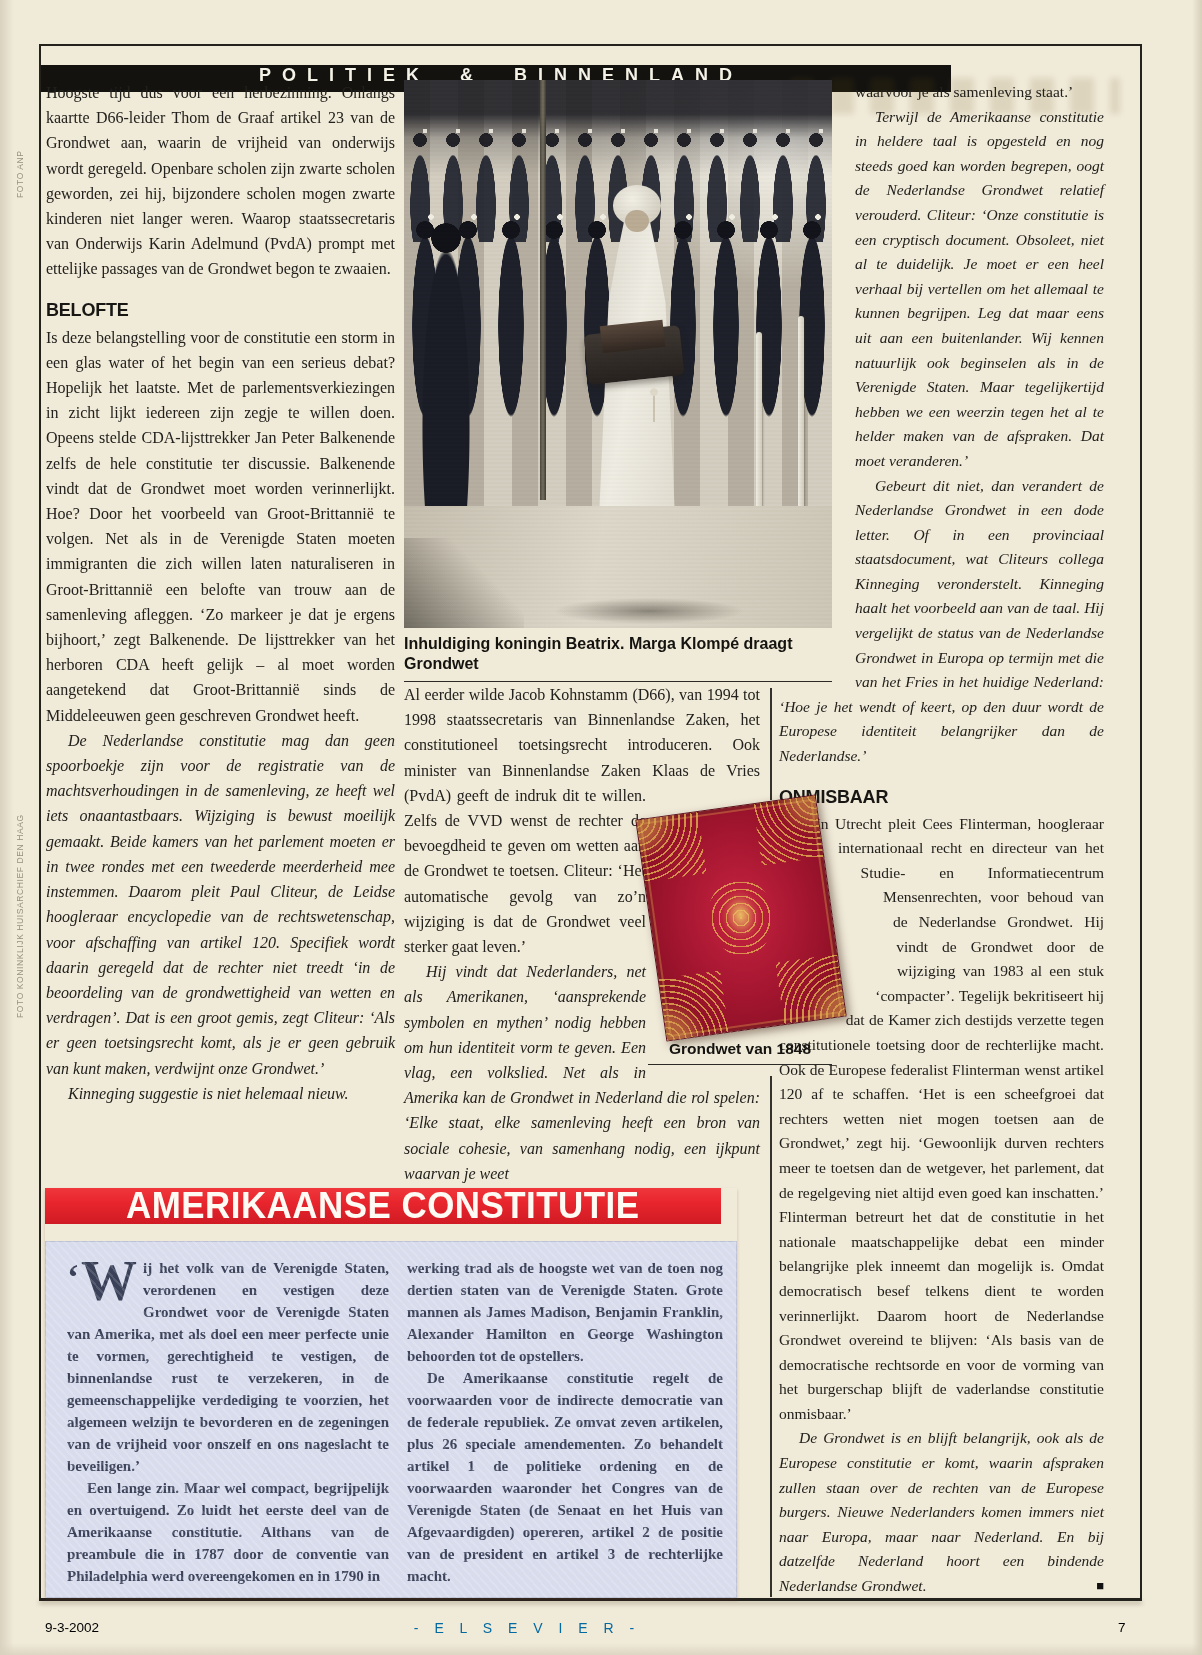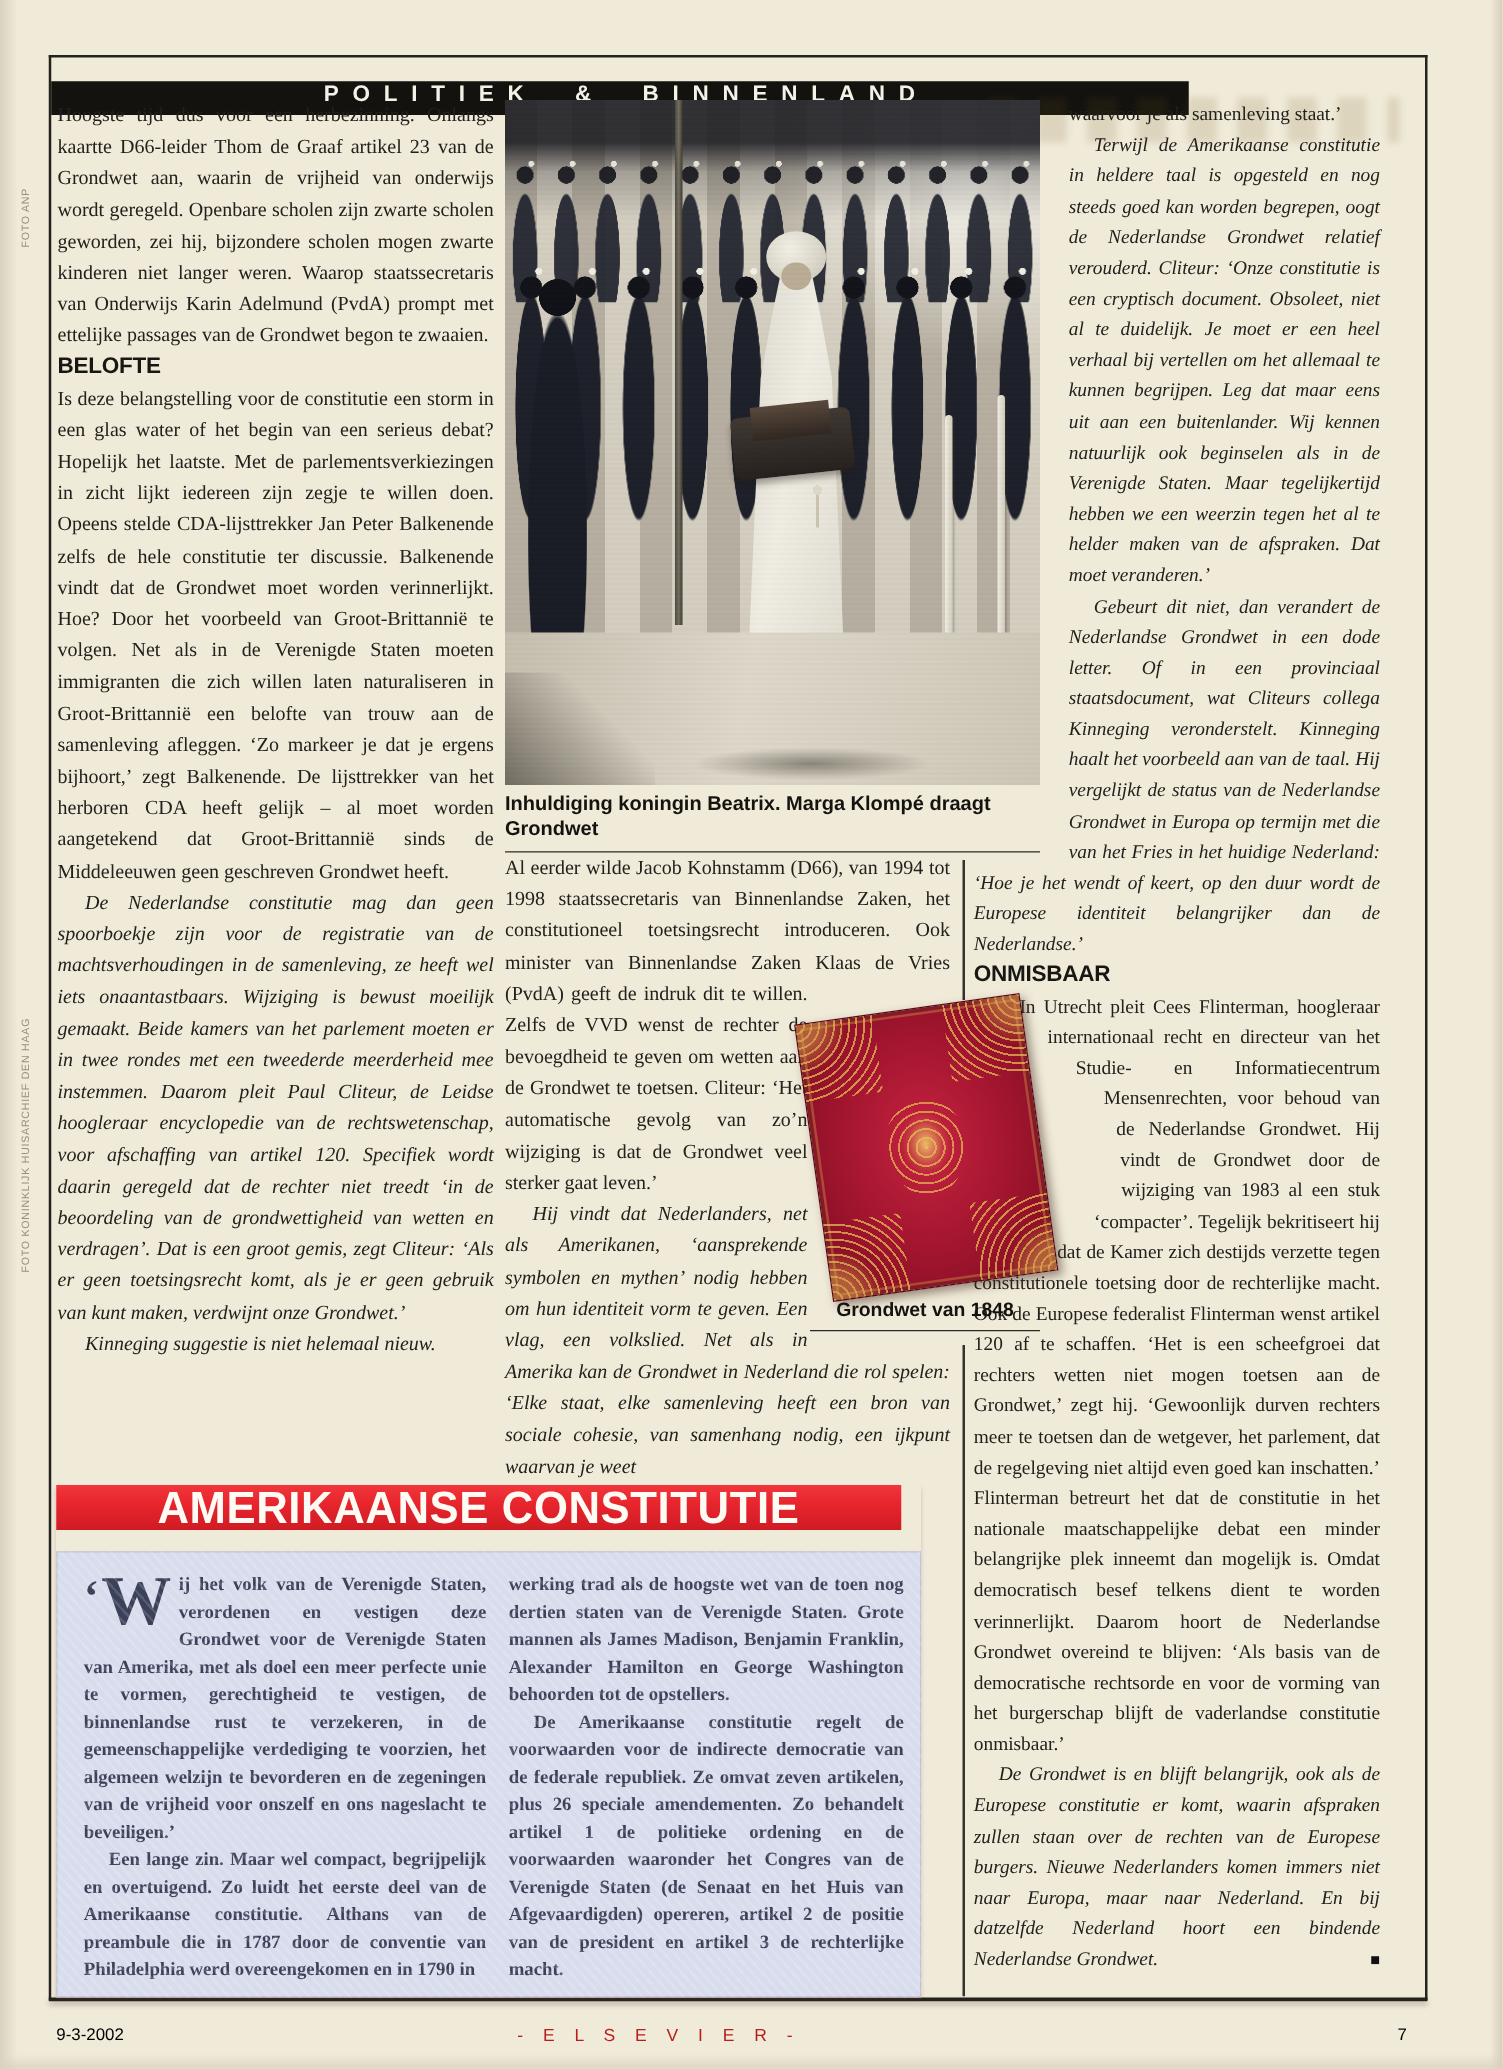--- a/index.html
+++ b/index.html
@@ -29,21 +29,21 @@
     background:repeating-linear-gradient(90deg, #6b5414 0 24px, transparent 24px 40px);}
   
   .credit{writing-mode:vertical-rl;transform:rotate(180deg);
     font-family:"Liberation Sans",sans-serif;font-size:8.5px;letter-spacing:.6px;color:#95907e;}
   #credit-top{left:15px;top:78px;height:120px;}
   #credit-side{left:15px;top:758px;height:260px;}
   
   .col{text-align:justify;}
   .col p{margin:0;font-size:16px;line-height:25.2px;color:var(--ink);}
   .indent{text-indent:22px;font-style:italic;}
-  h3.sec{margin:0 0 4px 0;font-family:"Liberation Sans",sans-serif;font-weight:bold;
+  h3.sec{margin:18px 0 4px 0;font-family:"Liberation Sans",sans-serif;font-weight:bold;
     font-size:18px;line-height:21px;color:#181714;letter-spacing:-.2px;}
   #col-left{left:46px;top:80px;width:349px;}
   #col-mid{left:404px;top:682px;width:356px;}
   #col-right{left:779px;top:80px;width:325px;}
   #col-right p{font-size:15.5px;line-height:24.6px;}
   #col-right .indent{text-indent:20px;}
   .mid-spacer{float:right;width:106px;height:302px;margin-left:8px;}
   .ph-spacer{float:left;width:70px;height:604px;margin-right:6px;}
   .bk-spacer{float:left;width:118px;height:214px;margin-right:7px;
     shape-outside:polygon(0 0, 14px 0, 112px 50%, 118px 72%, 46px 100%, 0 100%);}
@@ -145,21 +145,21 @@
   #bx-col1{left:22px;width:322px;}
   #bx-col2{left:362px;width:316px;}
   .bx-col p{margin:0;font-family:"Liberation Serif",serif;font-weight:bold;
     font-size:15px;line-height:22px;color:var(--box_ink);}
   .bx-indent{text-indent:20px;}
   .dc-quote{float:left;font-weight:bold;font-size:36px;line-height:40px;margin:0 2px 0 0;color:var(--box_ink);}
   .dropcap{float:left;font-weight:bold;font-size:56px;line-height:44px;margin:2px 6px 0 0;color:var(--box_ink);}
   
   .foot{font-family:"Liberation Sans",sans-serif;color:#000000;}
   #foot-date{left:45px;top:1620px;font-size:13.5px;}
-  #foot-mag{left:0;width:1054px;top:1620px;text-align:center;font-size:14px;letter-spacing:6px;color:#b91c1c;}
+  #foot-mag{left:0;width:1054px;top:1620px;text-align:center;font-size:14px;letter-spacing:6px;color:#0369a1;}
   #foot-page{left:1118px;top:1620px;font-size:13.5px;}
 </style>
 </head>
 <body>
 
 <div class="abs frame" id="frame-top"></div>
 <div class="abs frame" id="frame-left"></div>
 <div class="abs frame" id="frame-right"></div>
 <div class="abs frame" id="frame-bottom"></div>
 

